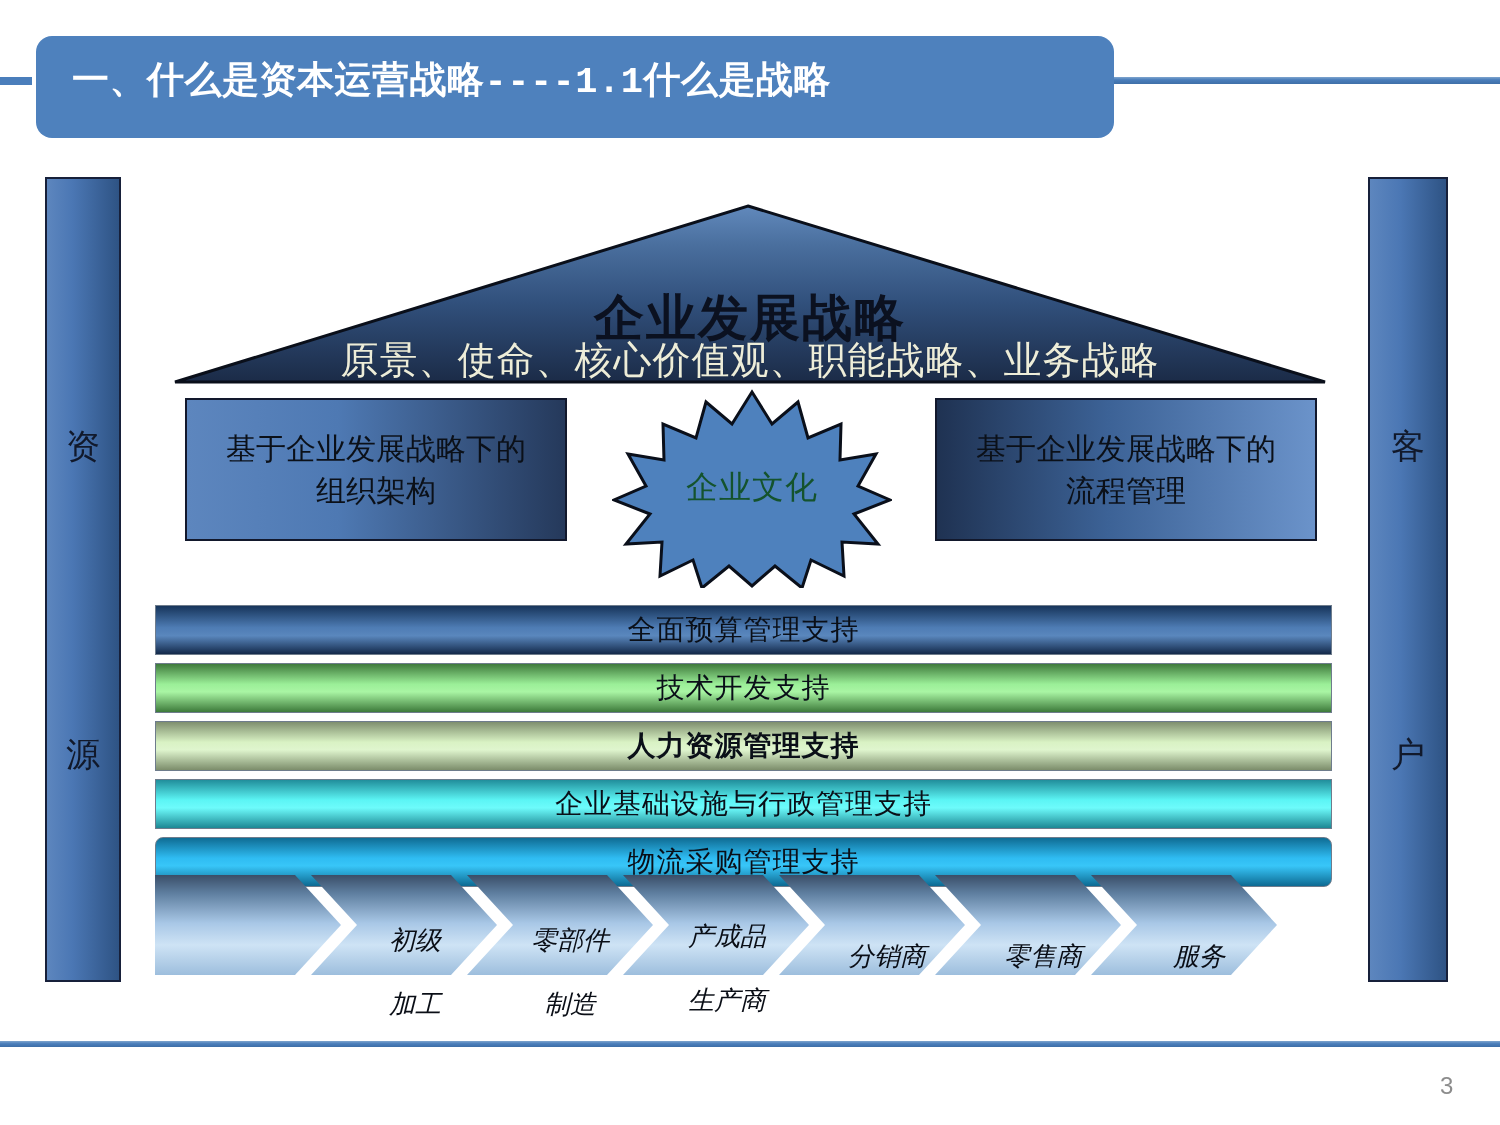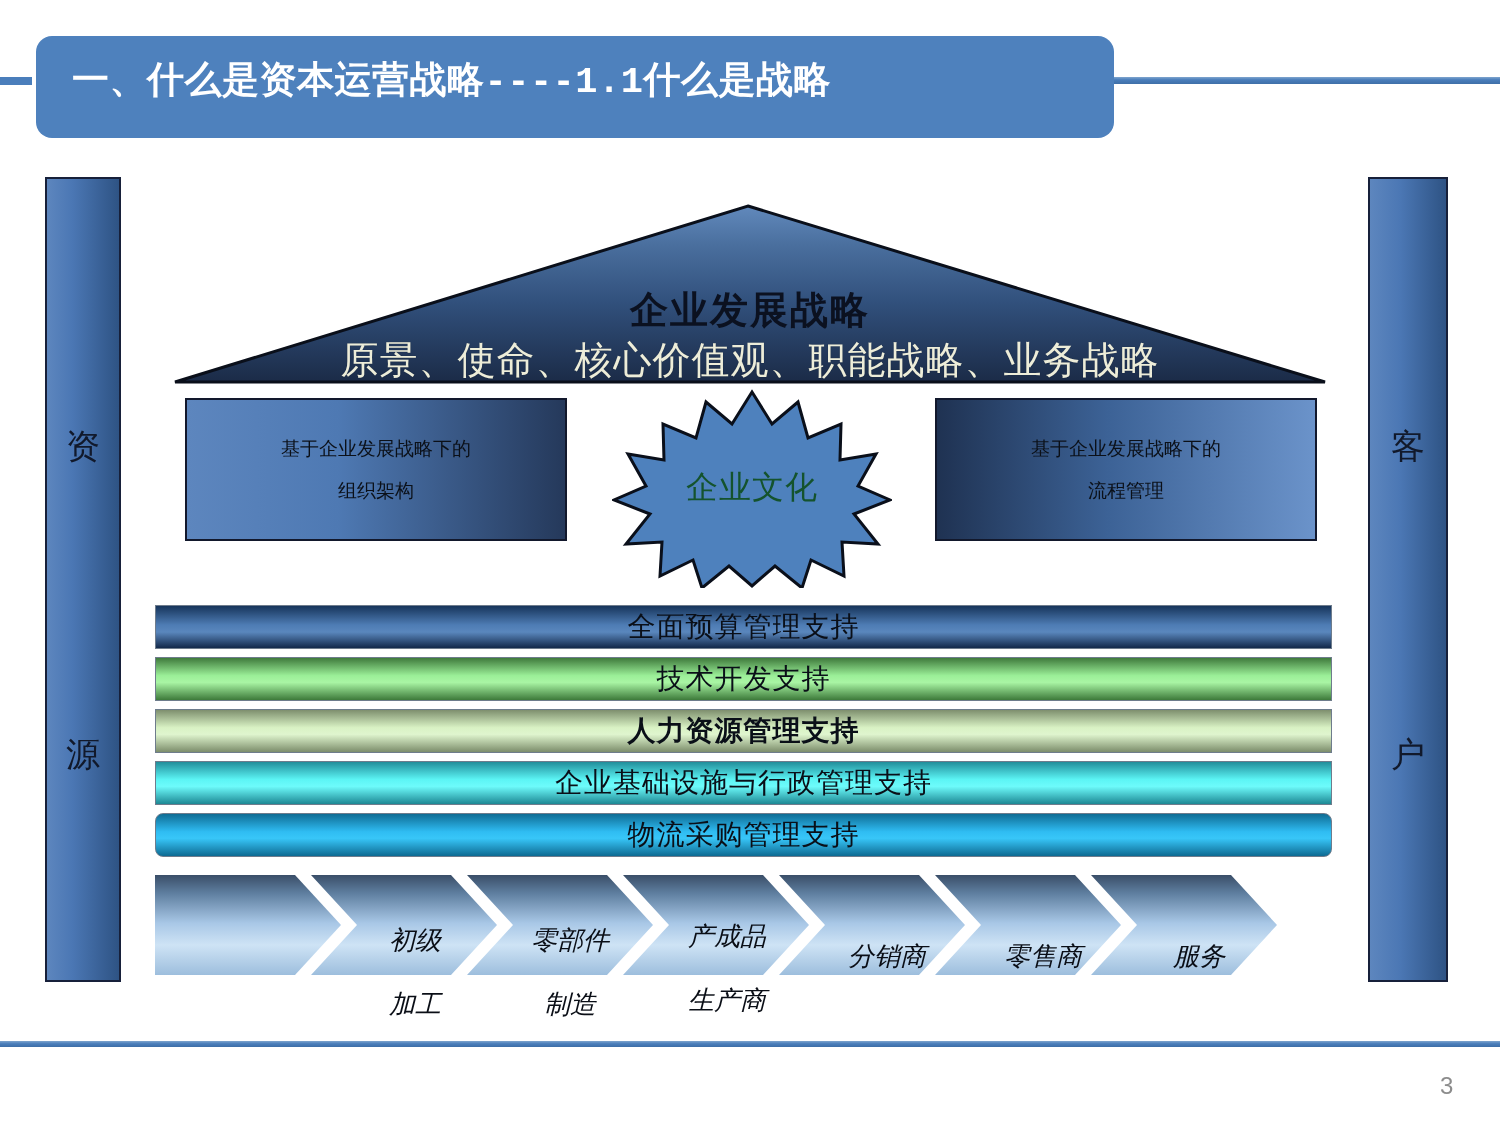--- a/index.html
+++ b/index.html
@@ -60,21 +60,21 @@
   }
   .pillar .c1 { top: 245px; }
   .pillar .c2 { top: 553px; }
 
   
   #roof-wrap { position: absolute; left: 170px; top: 200px; width: 1160px; height: 190px; }
   #roof-svg  { position: absolute; left: 0; top: 0; }
   .roof-title {
     position: absolute; left: 0; top: 85px; width: 1160px;
     text-align: center;
-    font-size: 38px;
+    font-size: 50px;
     font-weight: bold;
     color: #0B1120;
     font-family: "DejaVu Sans", "Liberation Sans", sans-serif;
     letter-spacing: 2px;
   }
   .roof-sub {
     position: absolute; left: 0; top: 135px; width: 1160px;
     text-align: center;
     font-size: 38px;
     color: #EDEDD9;
@@ -83,21 +83,21 @@
     text-shadow: 0 0 1px rgba(0,0,0,0.35);
   }
 
   
   .side-box {
     position: absolute; top: 398px; height: 143px;
     border: 2px solid #12182C;
     display: flex; align-items: center; justify-content: center;
     text-align: center;
     color: #0B1018;
-    font-size: 19px;
+    font-size: 30px;
     line-height: 42px;
     font-family: "Liberation Serif", serif;
     padding: 0 6px;
   }
   .box-left  { left: 185px;  width: 382px;
     background: linear-gradient(to right, #5D86BE 0%, #4E79B3 40%, #25395B 100%); }
   .box-right { left: 935px;  width: 382px;
     background: linear-gradient(to right, #1F3252 0%, #3C6296 45%, #6B93CA 100%); }
 
   
@@ -108,21 +108,21 @@
     font-size: 32px;
     color: #14532d;
     font-family: "Liberation Serif", serif;
     letter-spacing: 1px;
   }
 
   
   .bars { position: absolute; left: 155px; top: 605px; width: 1177px; }
   .bar {
     position: relative;
-    height: 44px;
+    height: 50px;
     margin-bottom: 8px;
     border: 1px solid #6E7C8C;
     display: flex; align-items: center; justify-content: center;
   }
   .bar-label {
     color: #0A0F18;
     font-size: 28px;
     font-family: "Liberation Serif", serif;
     letter-spacing: 1px;
     white-space: nowrap;

